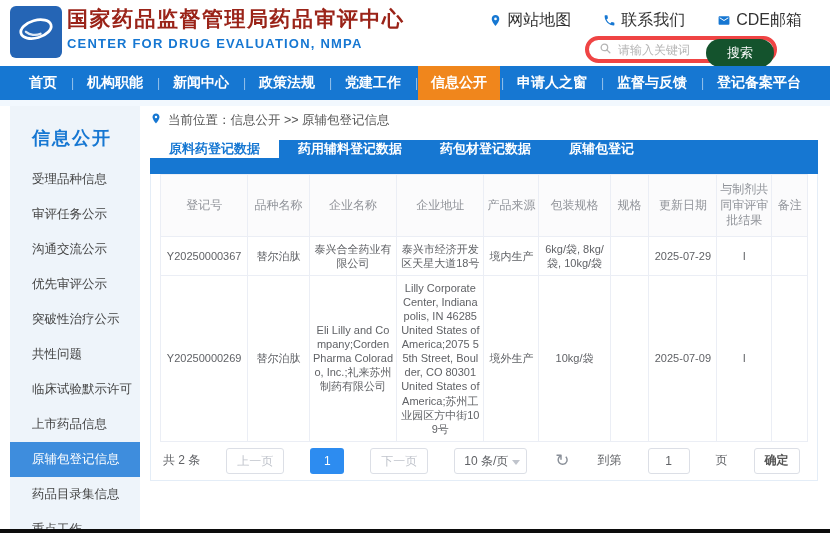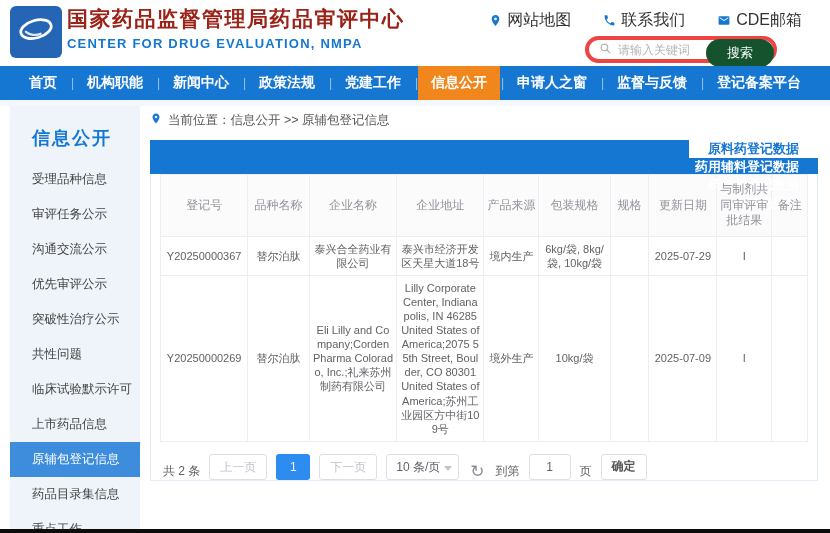--- a/index.html
+++ b/index.html
@@ -31,21 +31,21 @@
 
   
   .sidebar { position:absolute; left:10px; top:106px; width:130px; bottom:4px; background:#eef4fa; }
   .sidebar-title { padding:20px 0 12px 22px; font-size:18px; font-weight:bold; color:#1677d2; letter-spacing:2px; }
   .side-item { padding:9px 4px 9px 22px; font-size:12.5px; color:#444; cursor:pointer; }
   .side-item.active { background:#3e8ddd; color:#fff; }
 
   
   .main { position:absolute; left:150px; top:106px; width:668px; bottom:0; }
   .breadcrumb { display:flex; align-items:center; gap:6px; height:28px; font-size:12.5px; color:#555; }
-  .tabbar { margin-top:6px; height:34px; background:#1677d2; display:flex; align-items:flex-end;flex-direction:column; }
+  .tabbar { margin-top:6px; height:34px; background:#1677d2; display:flex; align-items:flex-start; }
   .tab { display:flex; align-items:center; padding:0 19px; color:#fff; font-size:13px; font-weight:bold; cursor:pointer; }
   .tab.active { background:#fff; color:#1677d2; }
   .panel { border:1px solid #e4edf7; border-top:none; background:#fff; }
 
   
   .filter-row { display:flex; align-items:center; height:40px; padding:0 14px; font-size:13px; color:#333; }
   .radios { display:flex; align-items:center; gap:18px; margin-left:8px; }
   .radio { display:flex; align-items:center; gap:6px; cursor:pointer; color:#333; }
   .rb { width:14px; height:14px; border:1px solid #b9bec7; border-radius:50%; background:#fff; position:relative; flex:0 0 auto; }
   .rb.checked { border-color:#1677d2; }
@@ -53,21 +53,21 @@
   .q-label { margin-left:auto; }
   .q-input { width:145px; height:26px; border:1px solid #dcdfe6; border-radius:3px; padding:0 8px; font-size:13px; color:#333; outline:none; margin-left:6px; }
   .q-btn { width:56px; height:27px; background:#2d8cf0; border:0; border-radius:3px; color:#fff; font-size:13px; margin-left:22px; margin-right:46px; cursor:pointer; }
 
   
   table.grid { width:calc(100% - 18px); margin:0 9px; border-collapse:collapse; table-layout:fixed; text-align:center; }
   .grid th { background:#fbfbfc; color:#909399; font-weight:normal; font-size:12px; padding:7px 3px; border:1px solid #ebeef5; line-height:1.3; }
   .grid td { color:#606266; font-size:11px; padding:5px 3px; border:1px solid #ebeef5; line-height:1.28; word-break:break-all; }
 
   
-  .pagination { display:flex; align-items:flex-end; height:38px; padding:0 12px; gap:9px; font-size:12px; color:#606266; }
+  .pagination { display:flex; align-items:center; height:38px; padding:0 12px; gap:26px; font-size:12px; color:#606266; }
   .pg-btn { height:26px; padding:0 10px; line-height:24px; background:#fff; border:1px solid #dcdfe6; border-radius:3px; color:#c0c4cc; cursor:default; }
   .pg-current { height:26px; min-width:34px; line-height:26px; text-align:center; background:#2d8cf0; border-radius:3px; color:#fff; cursor:pointer; }
   .pg-size { height:26px; padding:0 18px 0 9px; line-height:24px; border:1px solid #dcdfe6; border-radius:3px; color:#606266; position:relative; cursor:pointer; }
   .pg-size .caret { position:absolute; right:6px; top:11px; width:0; height:0; border-left:4px solid transparent; border-right:4px solid transparent; border-top:5px solid #c0c4cc; }
   .refresh { font-size:17px; color:#8a9099; margin:0 2px; cursor:pointer; line-height:1; }
   .goto-input { width:42px; height:26px; border:1px solid #dcdfe6; border-radius:3px; text-align:center; font-size:12px; color:#606266; outline:none; }
   .confirm-btn { height:26px; padding:0 10px; background:#fff; border:1px solid #dcdfe6; border-radius:3px; color:#555; font-size:12px; font-weight:bold; cursor:pointer; }
 
   .bottom-bar { position:absolute; left:0; right:0; bottom:0; height:4px; background:#0c0c0c; }
 </style>

